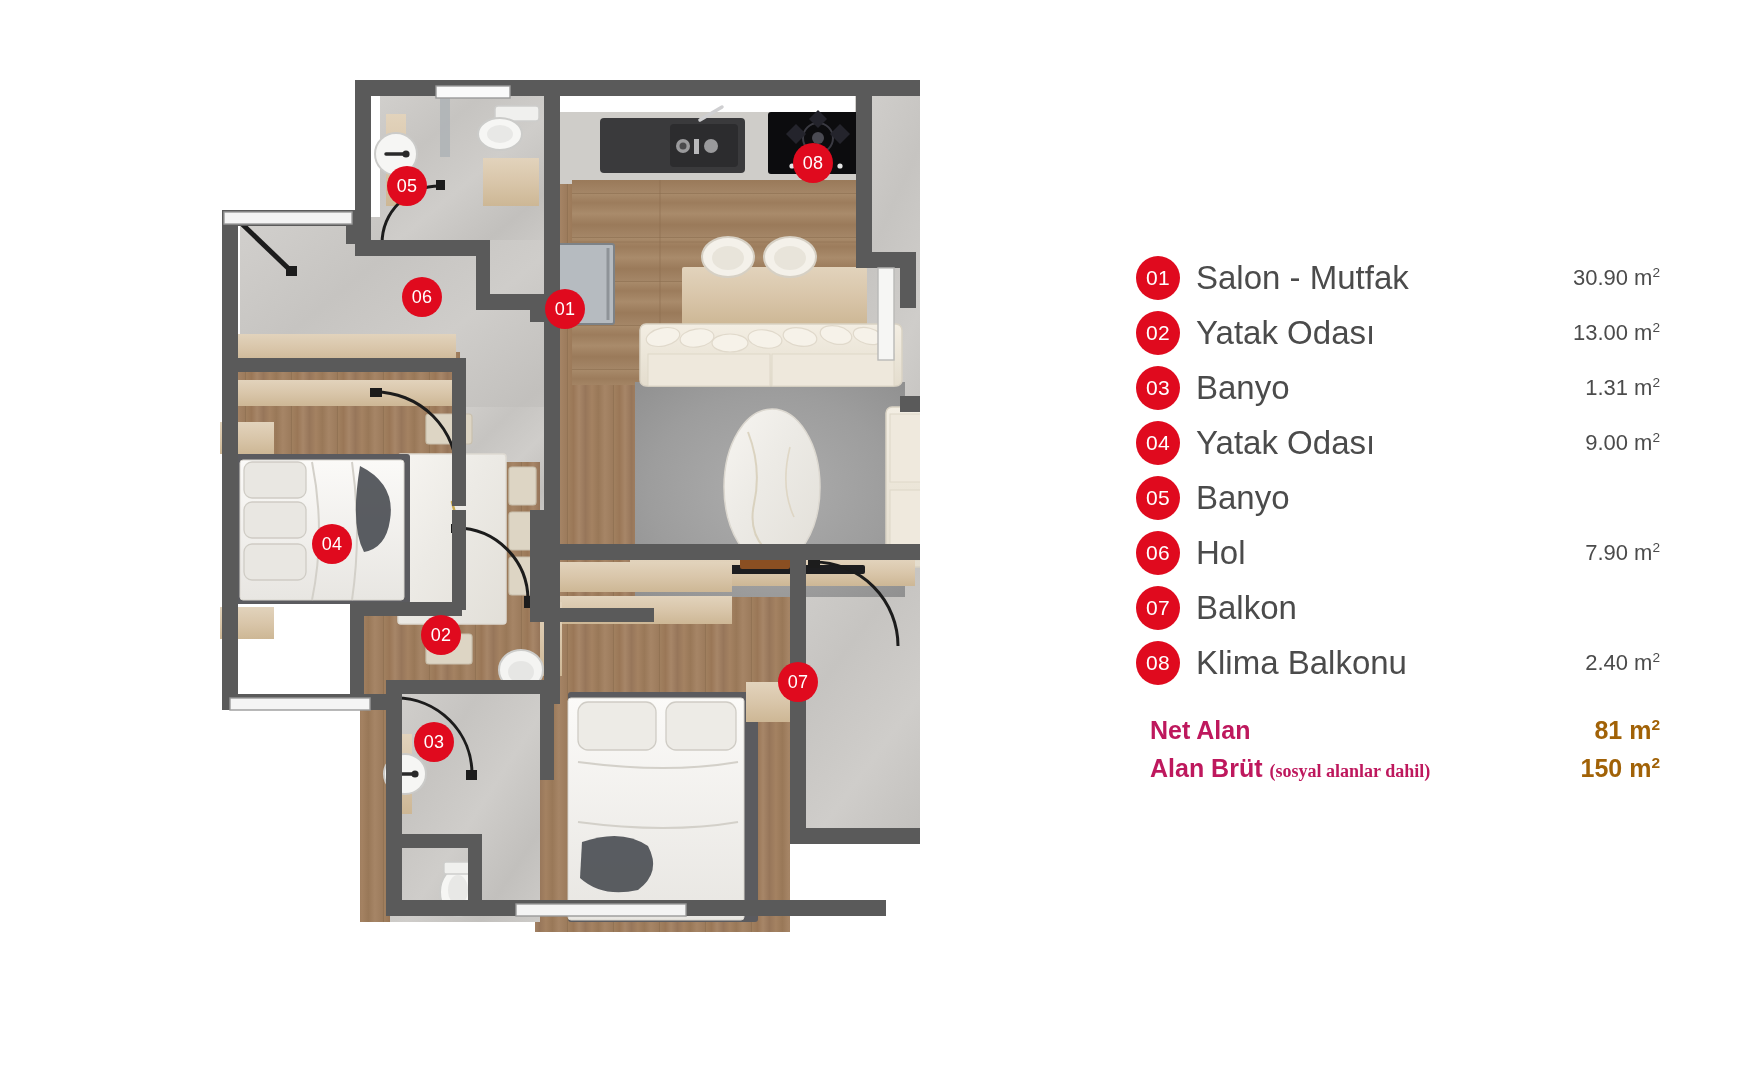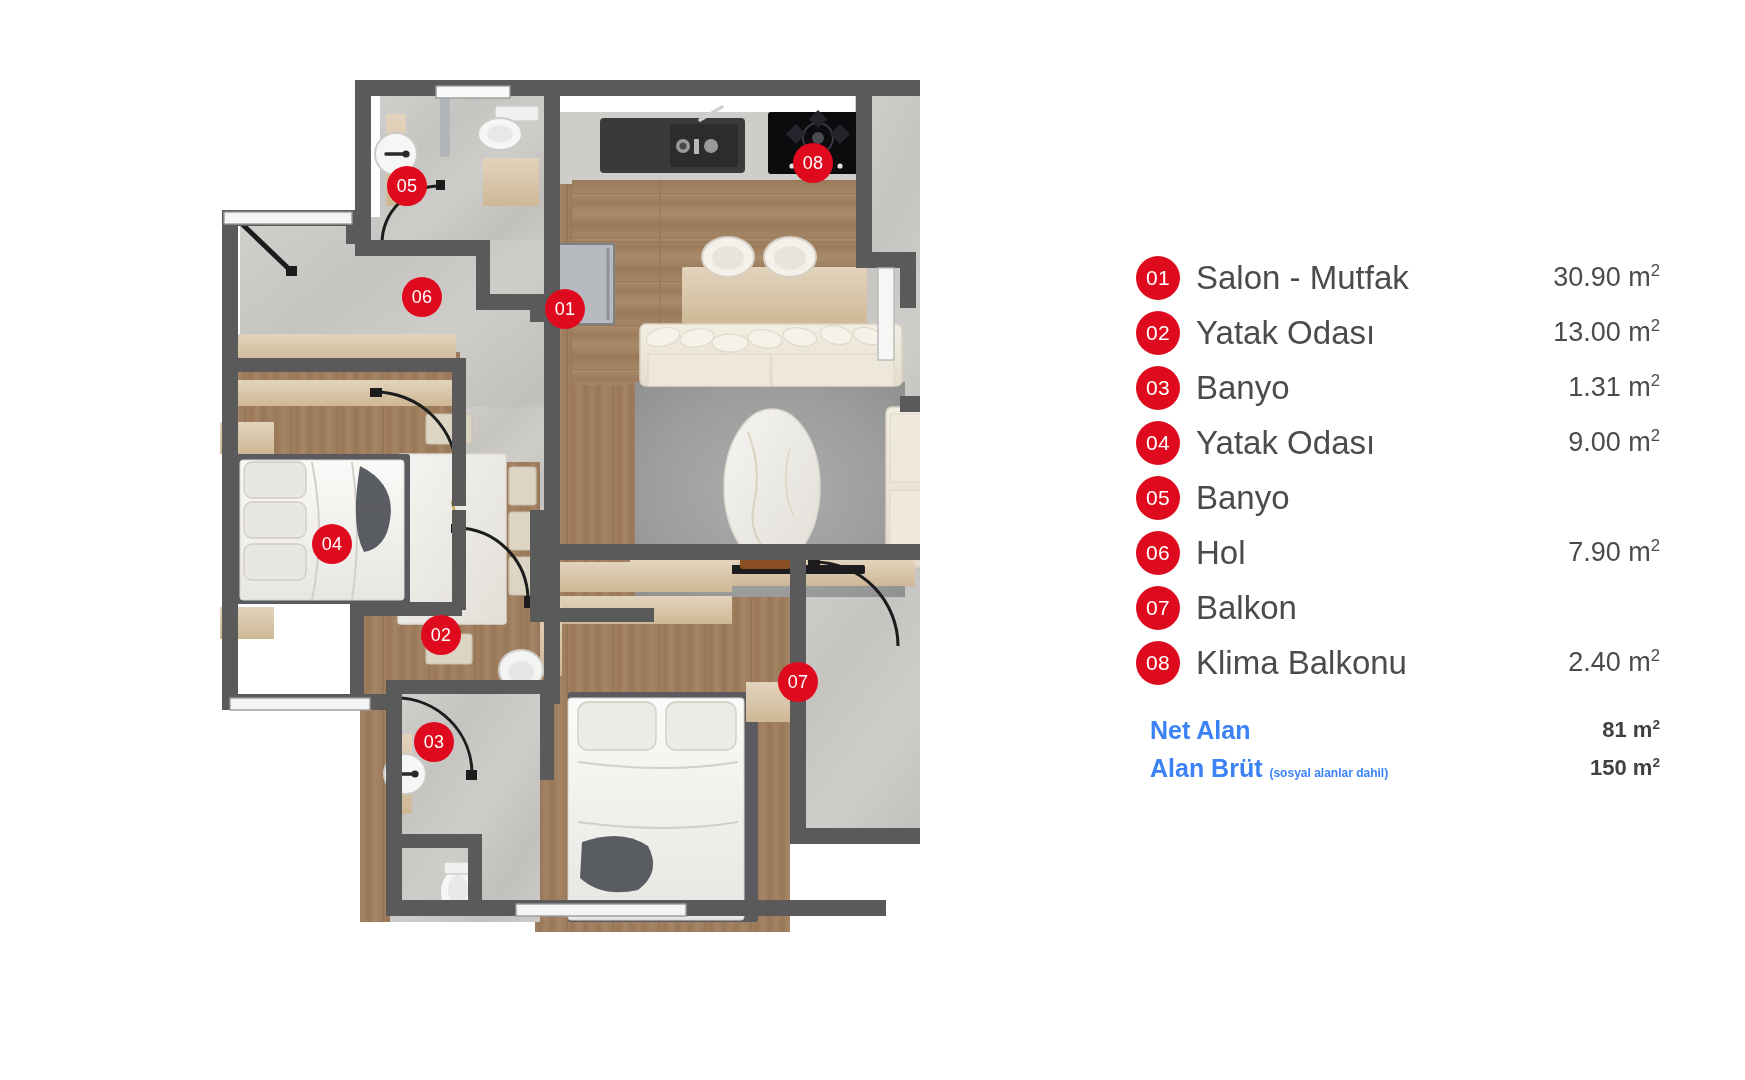--- a/index.html
+++ b/index.html
@@ -76,21 +76,21 @@
     line-height: 41px;
     color: #4b4b4b;
     white-space: nowrap;
   }
   .legend-value {
     position: absolute;
     right: 0px;
     top: 7px;
     width: 300px;
     text-align: right;
-    font-size: 27px;
+    font-size: 22px;
     line-height: 41px;
     color: #4b4b4b;
     white-space: nowrap;
   }
   .sup { font-size: 0.62em; vertical-align: super; line-height: 0; }
 
   
   #summary {
     position: absolute;
     left: 1040px;
@@ -101,37 +101,38 @@
     position: relative;
     height: 38px;
   }
   .summary-label {
     position: absolute;
     left: 110px;
     top: 0px;
     font-size: 25px;
     line-height: 36px;
     font-weight: bold;
-    color: #3b82f6;
+    color: #be185d;
     white-space: nowrap;
   }
   .summary-note {
     font-weight: bold;
-    font-size: 12px;
+    font-size: 18px;
+    font-family: Liberation Serif, serif;
   }
   .summary-value {
     position: absolute;
     right: 0px;
     top: 0px;
     width: 300px;
     text-align: right;
-    font-size: 22px;
+    font-size: 25px;
     line-height: 36px;
     font-weight: bold;
-    color: #404040;
+    color: #a16207;
     white-space: nowrap;
   }
 </style>
 </head>
 <body>
 
 <div id="floorplan">
   <svg width="720" height="880" viewBox="0 0 720 880" xmlns="http://www.w3.org/2000/svg">
     <defs>
 

